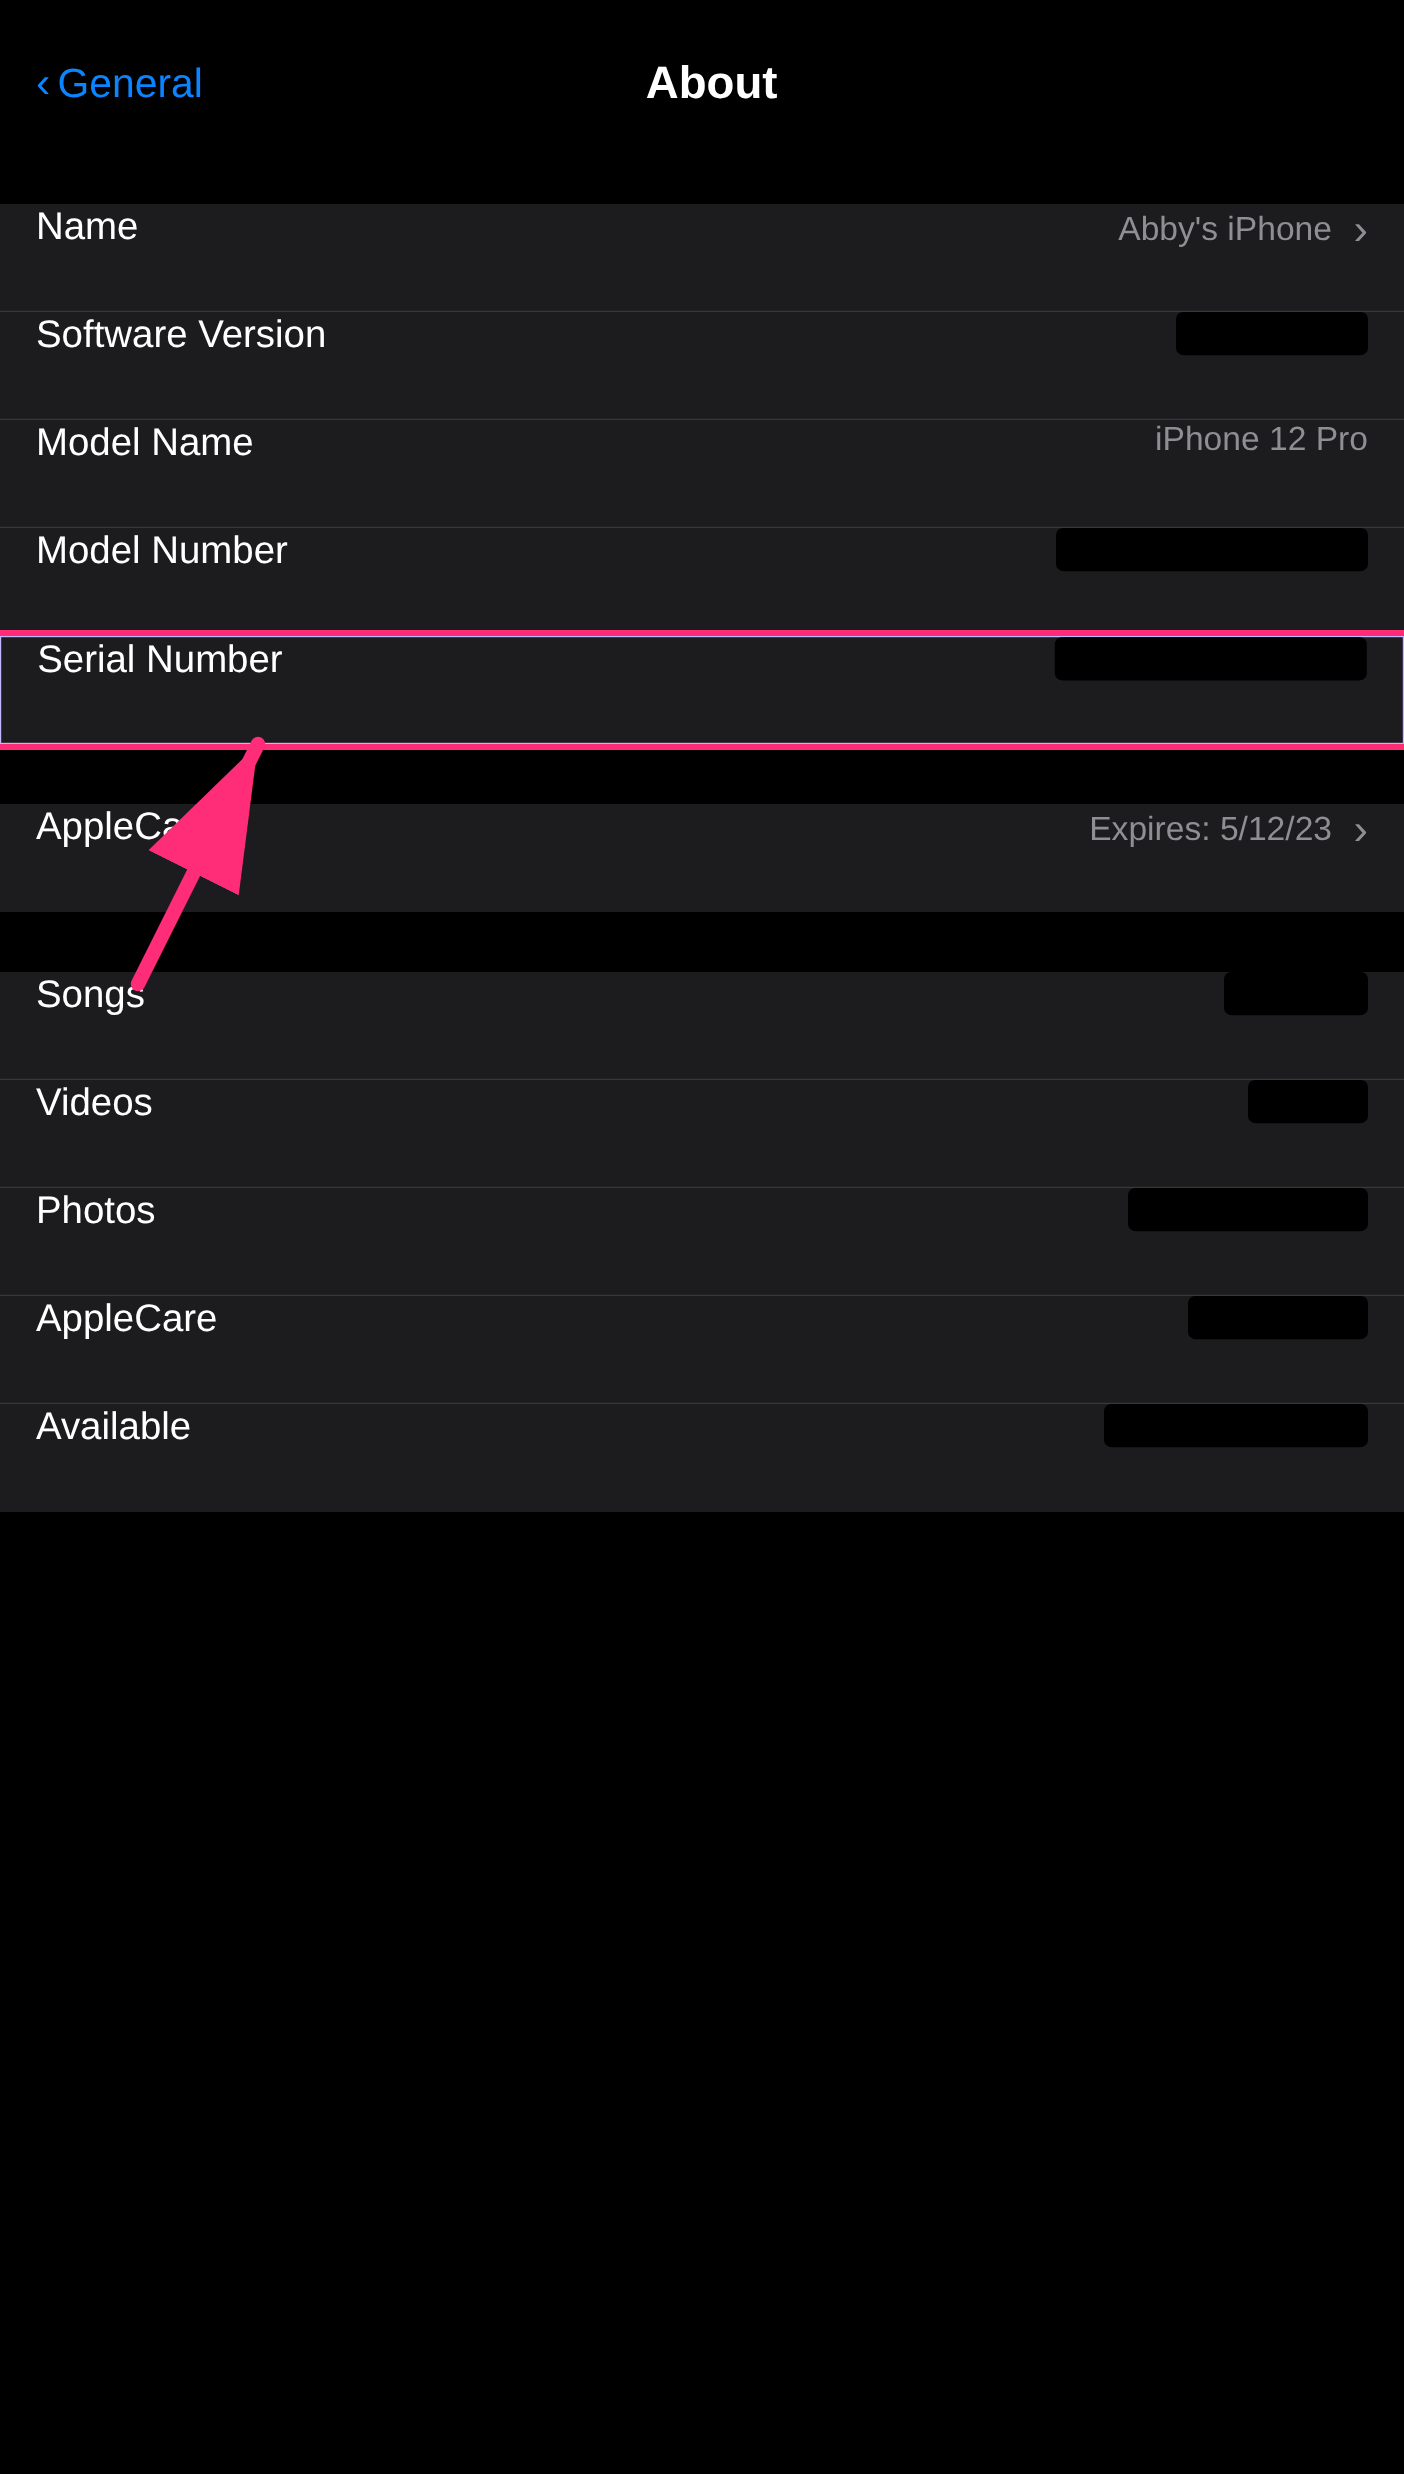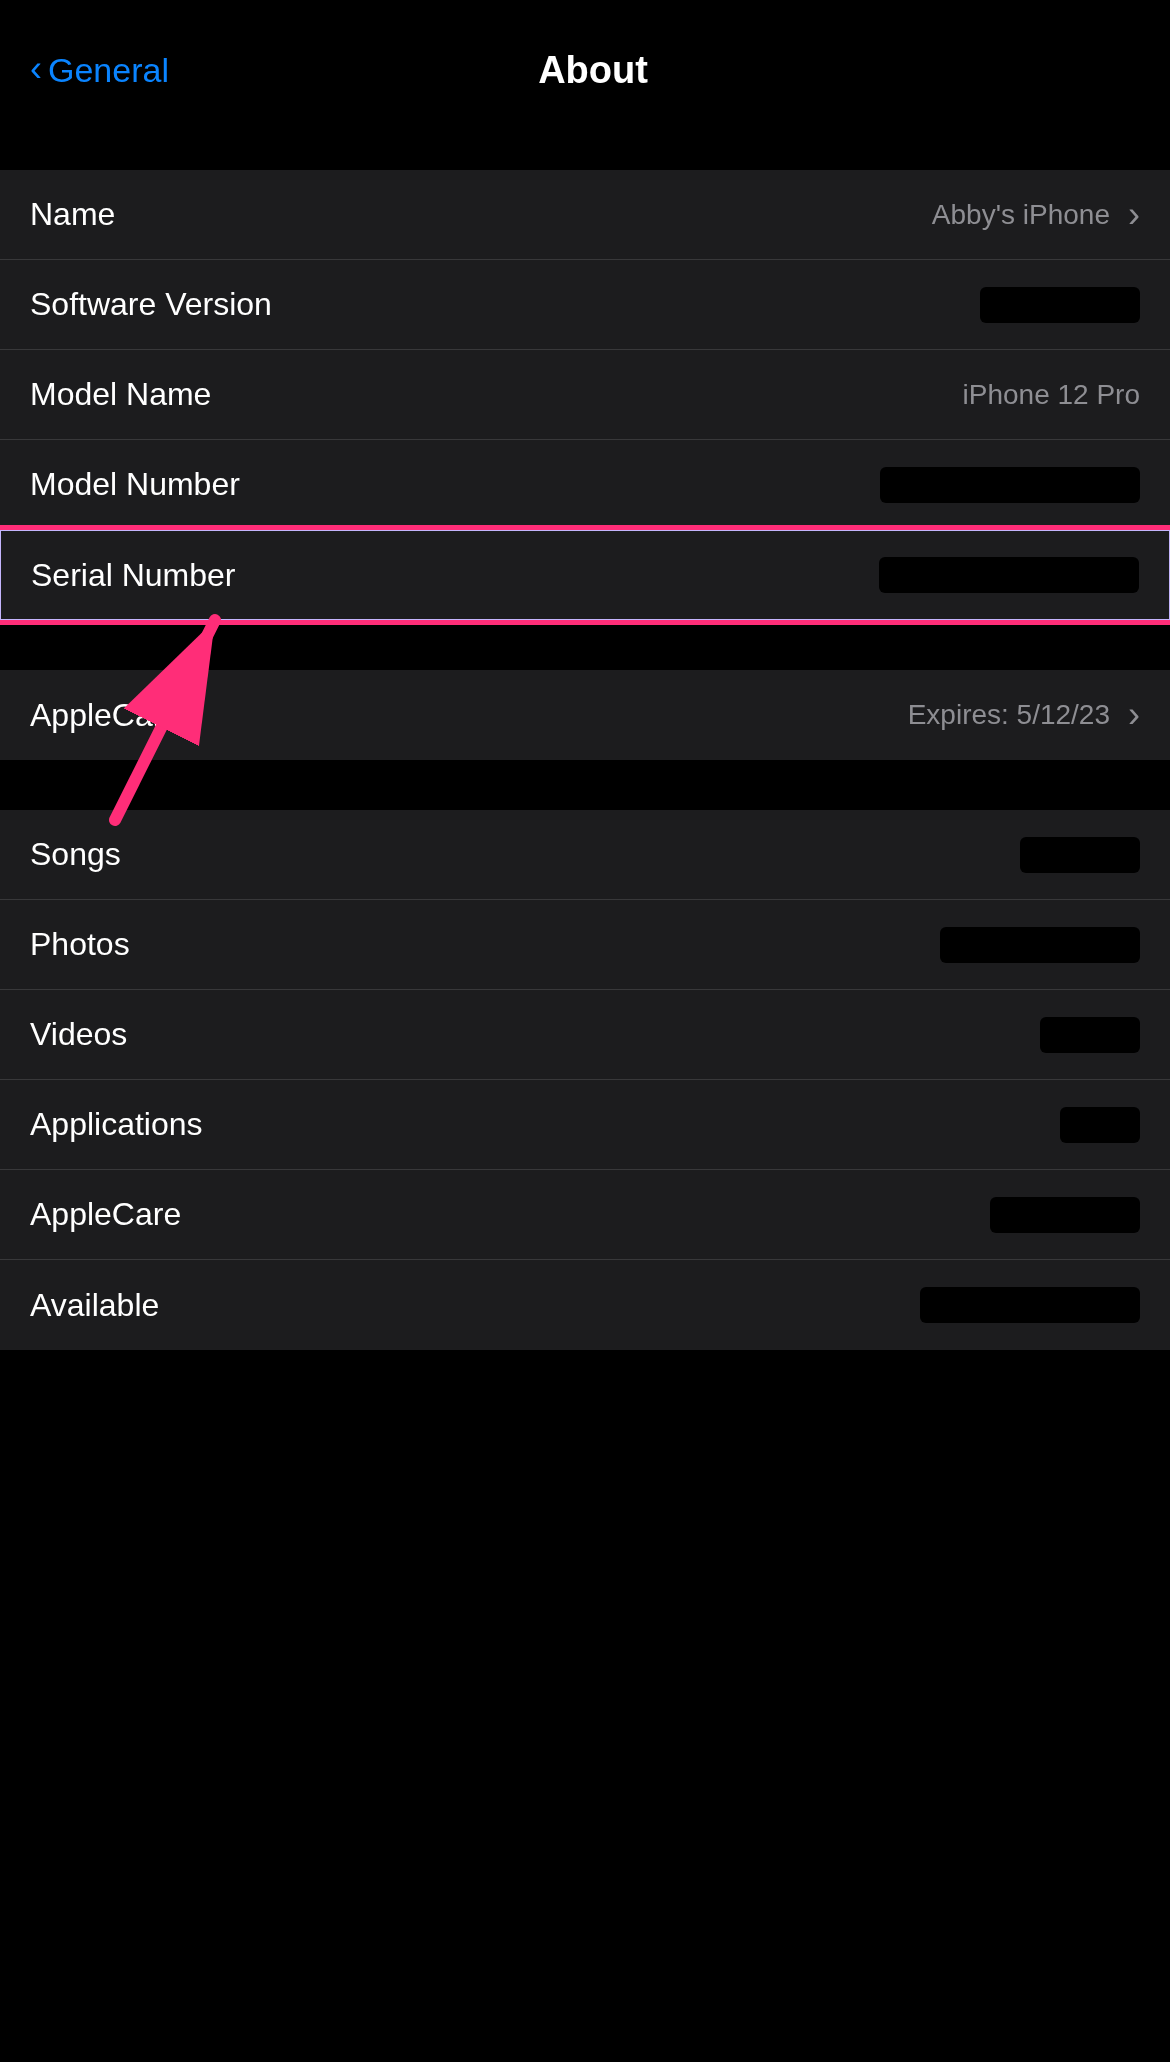--- a/index.html
+++ b/index.html
@@ -60,21 +60,21 @@
     }
 
     
     .settings-group {
       background-color: #1c1c1e;
       margin-bottom: 0;
     }
 
     .settings-row {
       display: flex;
-      align-items: center;
+      align-items: flex-start;
       justify-content: space-between;
       padding: 0 30px;
       min-height: 90px;
       border-bottom: 1px solid #38383a;
       position: relative;
     }
 
     .settings-row:last-child {
       border-bottom: none;
     }
@@ -206,39 +206,33 @@
 <div class="settings-group">
 
   <div class="settings-row">
     <span class="row-label">Songs</span>
     <span class="row-value">
       <span class="redacted" style="width:120px;"></span>
     </span>
   </div>
 
   <div class="settings-row">
+    <span class="row-label">Videos</span>
+    <span class="row-value">
+      <span class="redacted" style="width:100px;"></span>
+    </span>
+  </div>
+
+  <div class="settings-row">
     <span class="row-label">Photos</span>
     <span class="row-value">
       <span class="redacted" style="width:200px;"></span>
     </span>
   </div>
 
-  <div class="settings-row">
-    <span class="row-label">Videos</span>
-    <span class="row-value">
-      <span class="redacted" style="width:100px;"></span>
-    </span>
-  </div>
-
-  <div class="settings-row">
-    <span class="row-label">Applications</span>
-    <span class="row-value">
-      <span class="redacted" style="width:80px;"></span>
-    </span>
-  </div>
 
   <div class="settings-row">
     <span class="row-label">AppleCare</span>
     <span class="row-value">
       <span class="redacted" style="width:150px;"></span>
     </span>
   </div>
 
   <div class="settings-row">
     <span class="row-label">Available</span>

